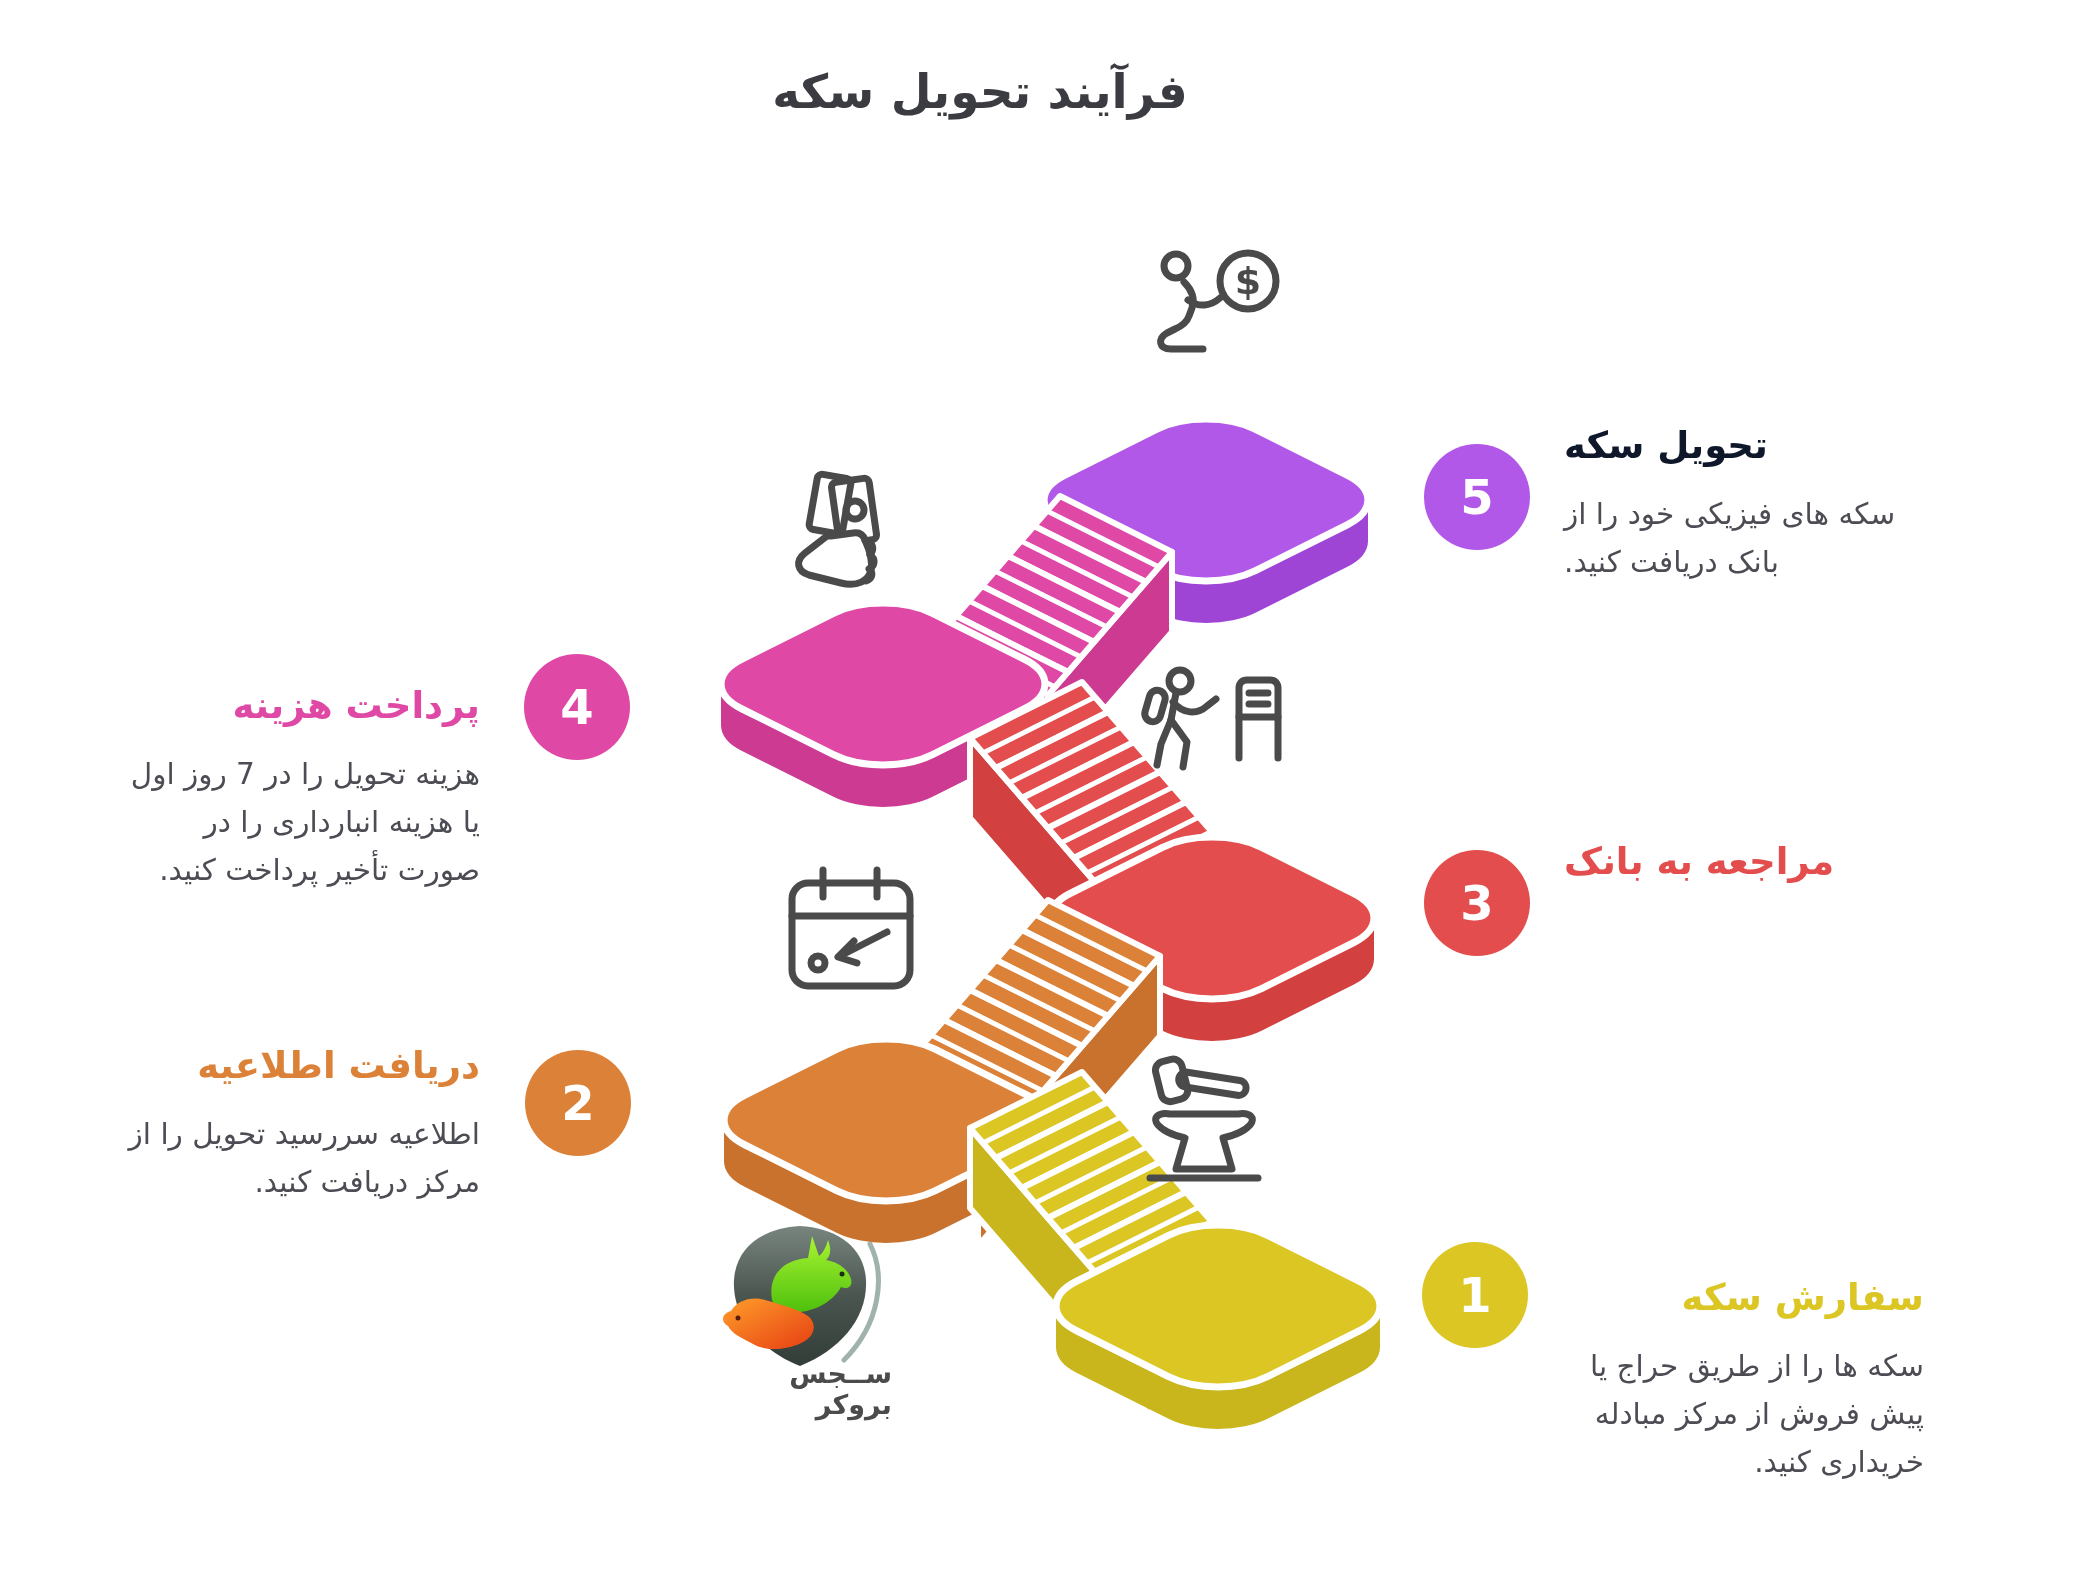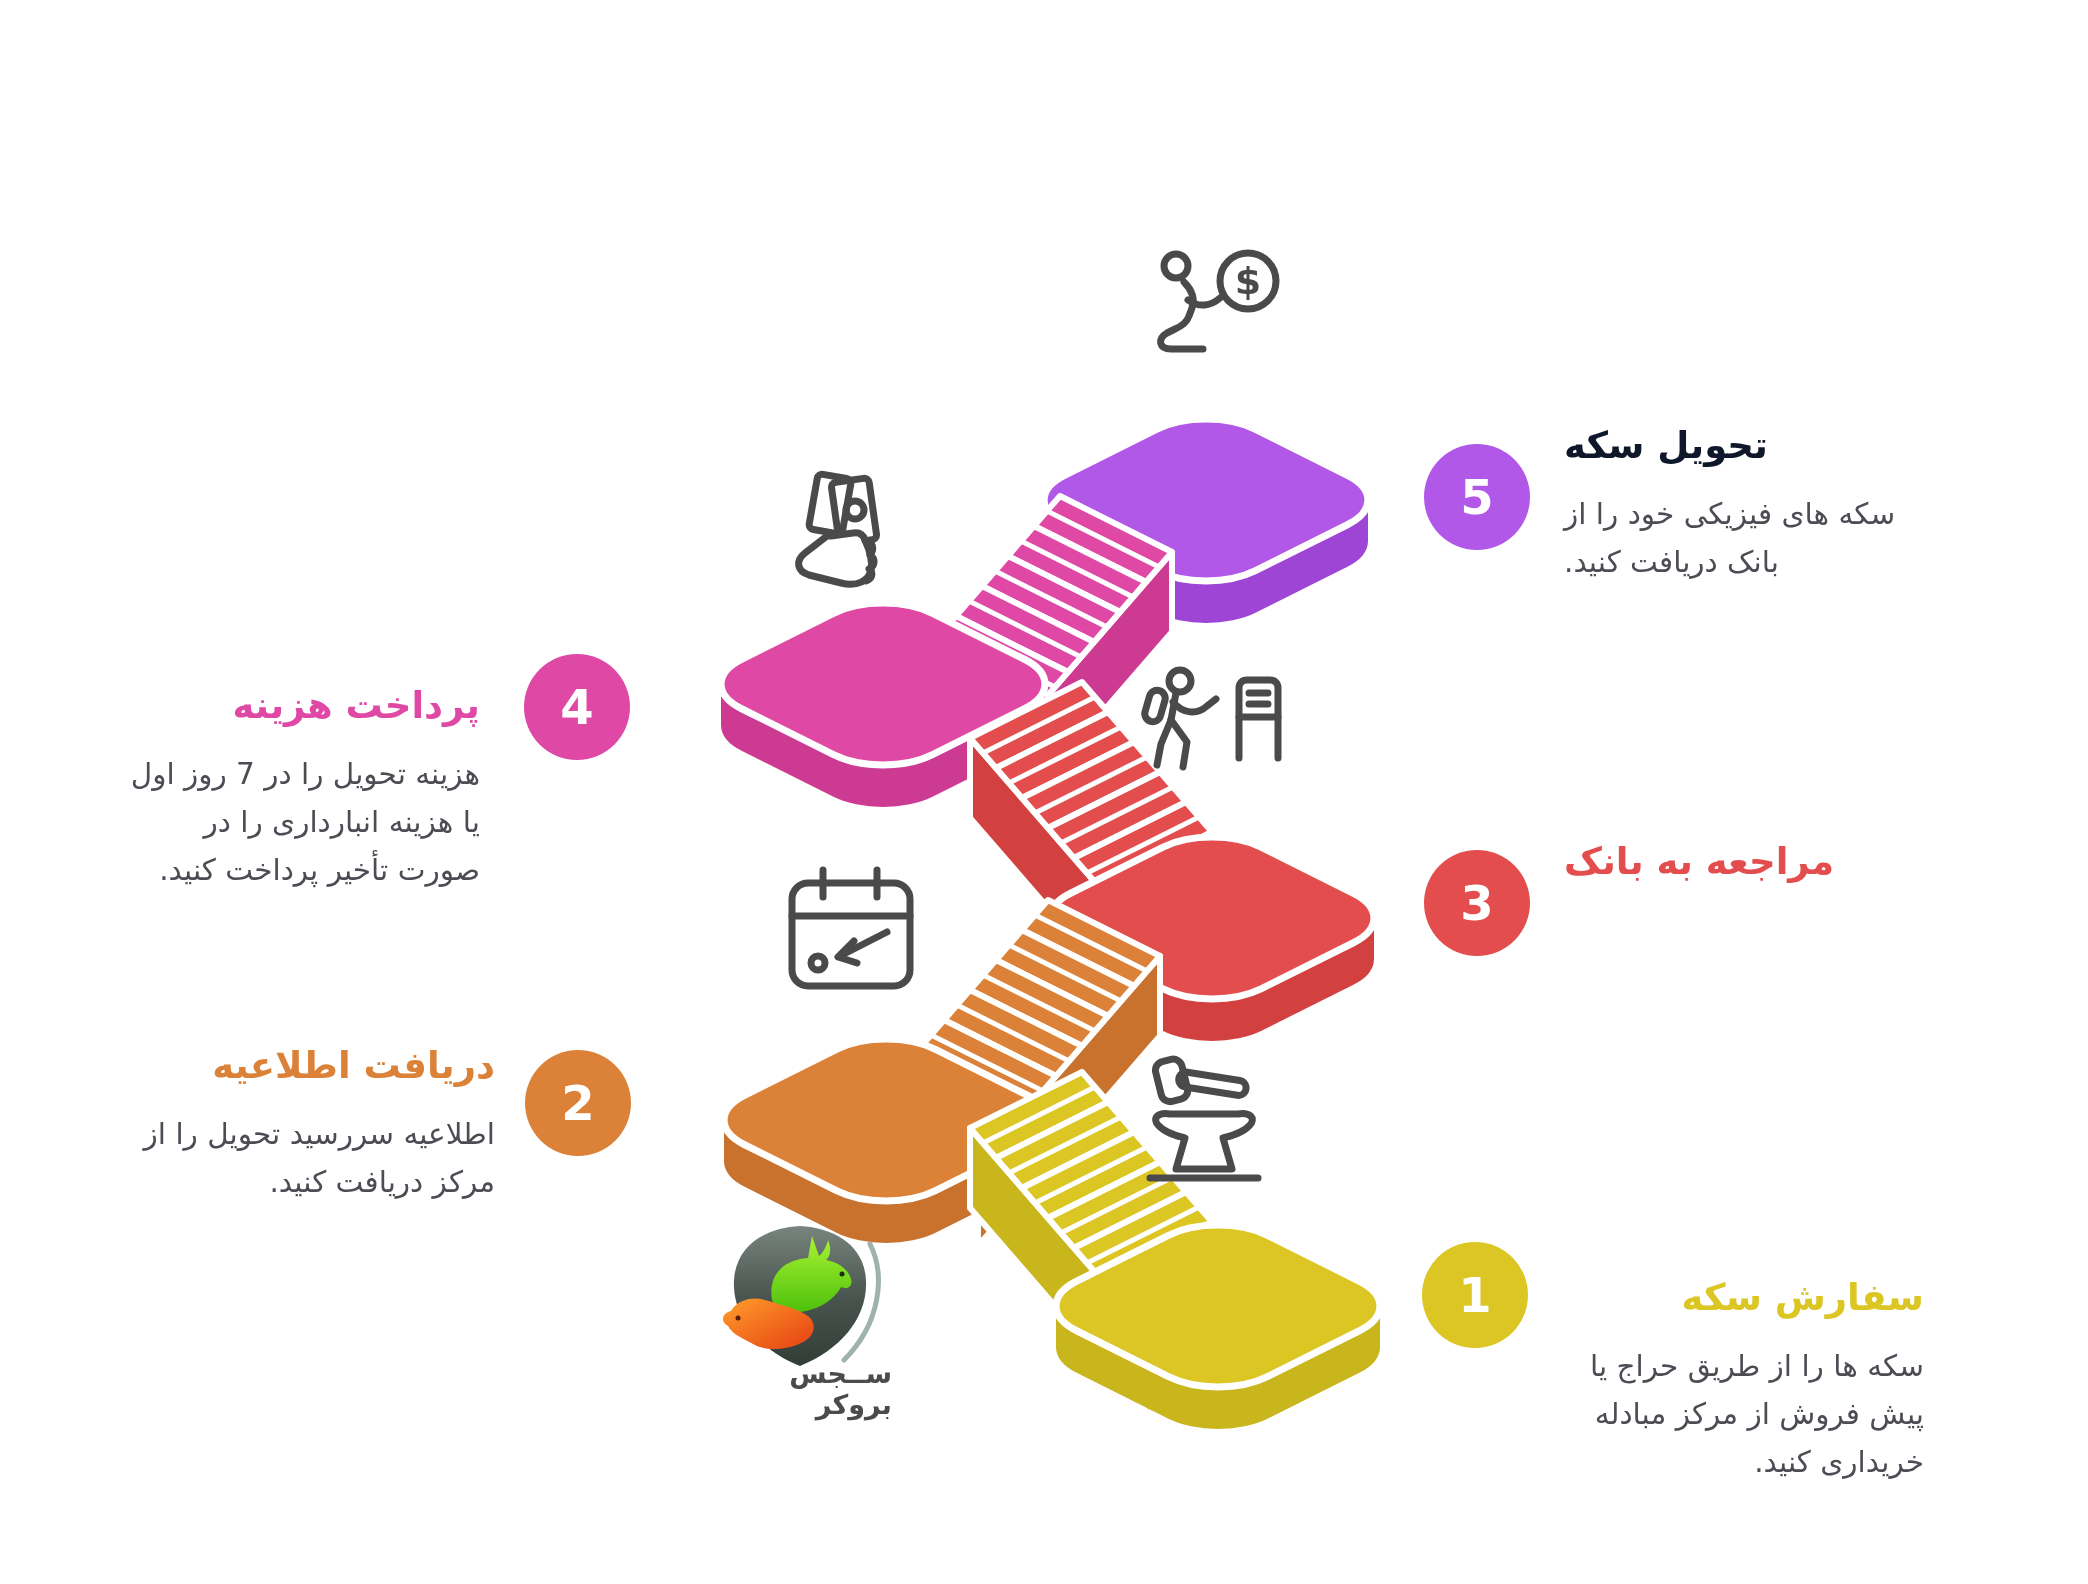--- a/index.html
+++ b/index.html
@@ -18,20 +18,21 @@
   .step-title{margin:0 0 20px 0;font-size:37px;font-weight:bold;line-height:1.3;}
   .step-desc{margin:0;font-size:29.5px;line-height:48px;color:#4c4c54;}
   .logo-text{position:absolute;left:712px;top:1358px;width:180px;text-align:right;
              font-size:27px;font-weight:bold;color:#4b4b4b;direction:rtl;}
 </style>
 </head>
 <body>
 
 <div class="canvas">
 
+  <div class="main-title">فرآیند تحویل سکه</div>
 
   <svg id="stage" width="2088" height="1584" viewBox="0 0 2088 1584">
     <defs>
       <linearGradient id="gShield" x1="0" y1="0" x2="0" y2="1">
         <stop offset="0" stop-color="#78857e"></stop>
           <stop offset="0.5" stop-color="#4a554f"></stop>
           <stop offset="1" stop-color="#333d38"></stop>
       </linearGradient>
       <linearGradient id="gBull" x1="0" y1="0" x2="0" y2="1">
         <stop offset="0" stop-color="#a8f431"></stop>
@@ -194,21 +195,21 @@
   <div class="num-circle" style="left: 1424px; top: 850px; background: rgb(227, 77, 77);">
     <span>3</span>
   </div>
   <div class="step-text right-col" style="left:1564px;top:838px;width:375px;">
     <h2 class="step-title" style="color: rgb(227, 77, 77);">مراجعه به بانک</h2>
   </div>
 
   <div class="num-circle" style="left: 525px; top: 1050px; background: rgb(220, 129, 56);">
     <span>2</span>
   </div>
-  <div class="step-text left-col" style="left:141px;top:1042px;width:354px;">
+  <div class="step-text left-col" style="left:126px;top:1042px;width:354px;">
     <h2 class="step-title" style="color: rgb(220, 129, 56);">دریافت اطلاعیه</h2>
     <p class="step-desc">اطلاعیه سررسید تحویل را از مرکز دریافت کنید.</p>
   </div>
 
   <div class="num-circle" style="left: 1422px; top: 1242px; background: rgb(220, 198, 35);">
     <span>1</span>
   </div>
   <div class="step-text right-col" style="left:1564px;top:1274px;width:360px;text-align:right;">
     <h2 class="step-title" style="color: rgb(220, 198, 35);">سفارش سکه</h2>
     <p class="step-desc">سکه ها را از طریق حراج یا پیش فروش از مرکز مبادله خریداری کنید.</p>

